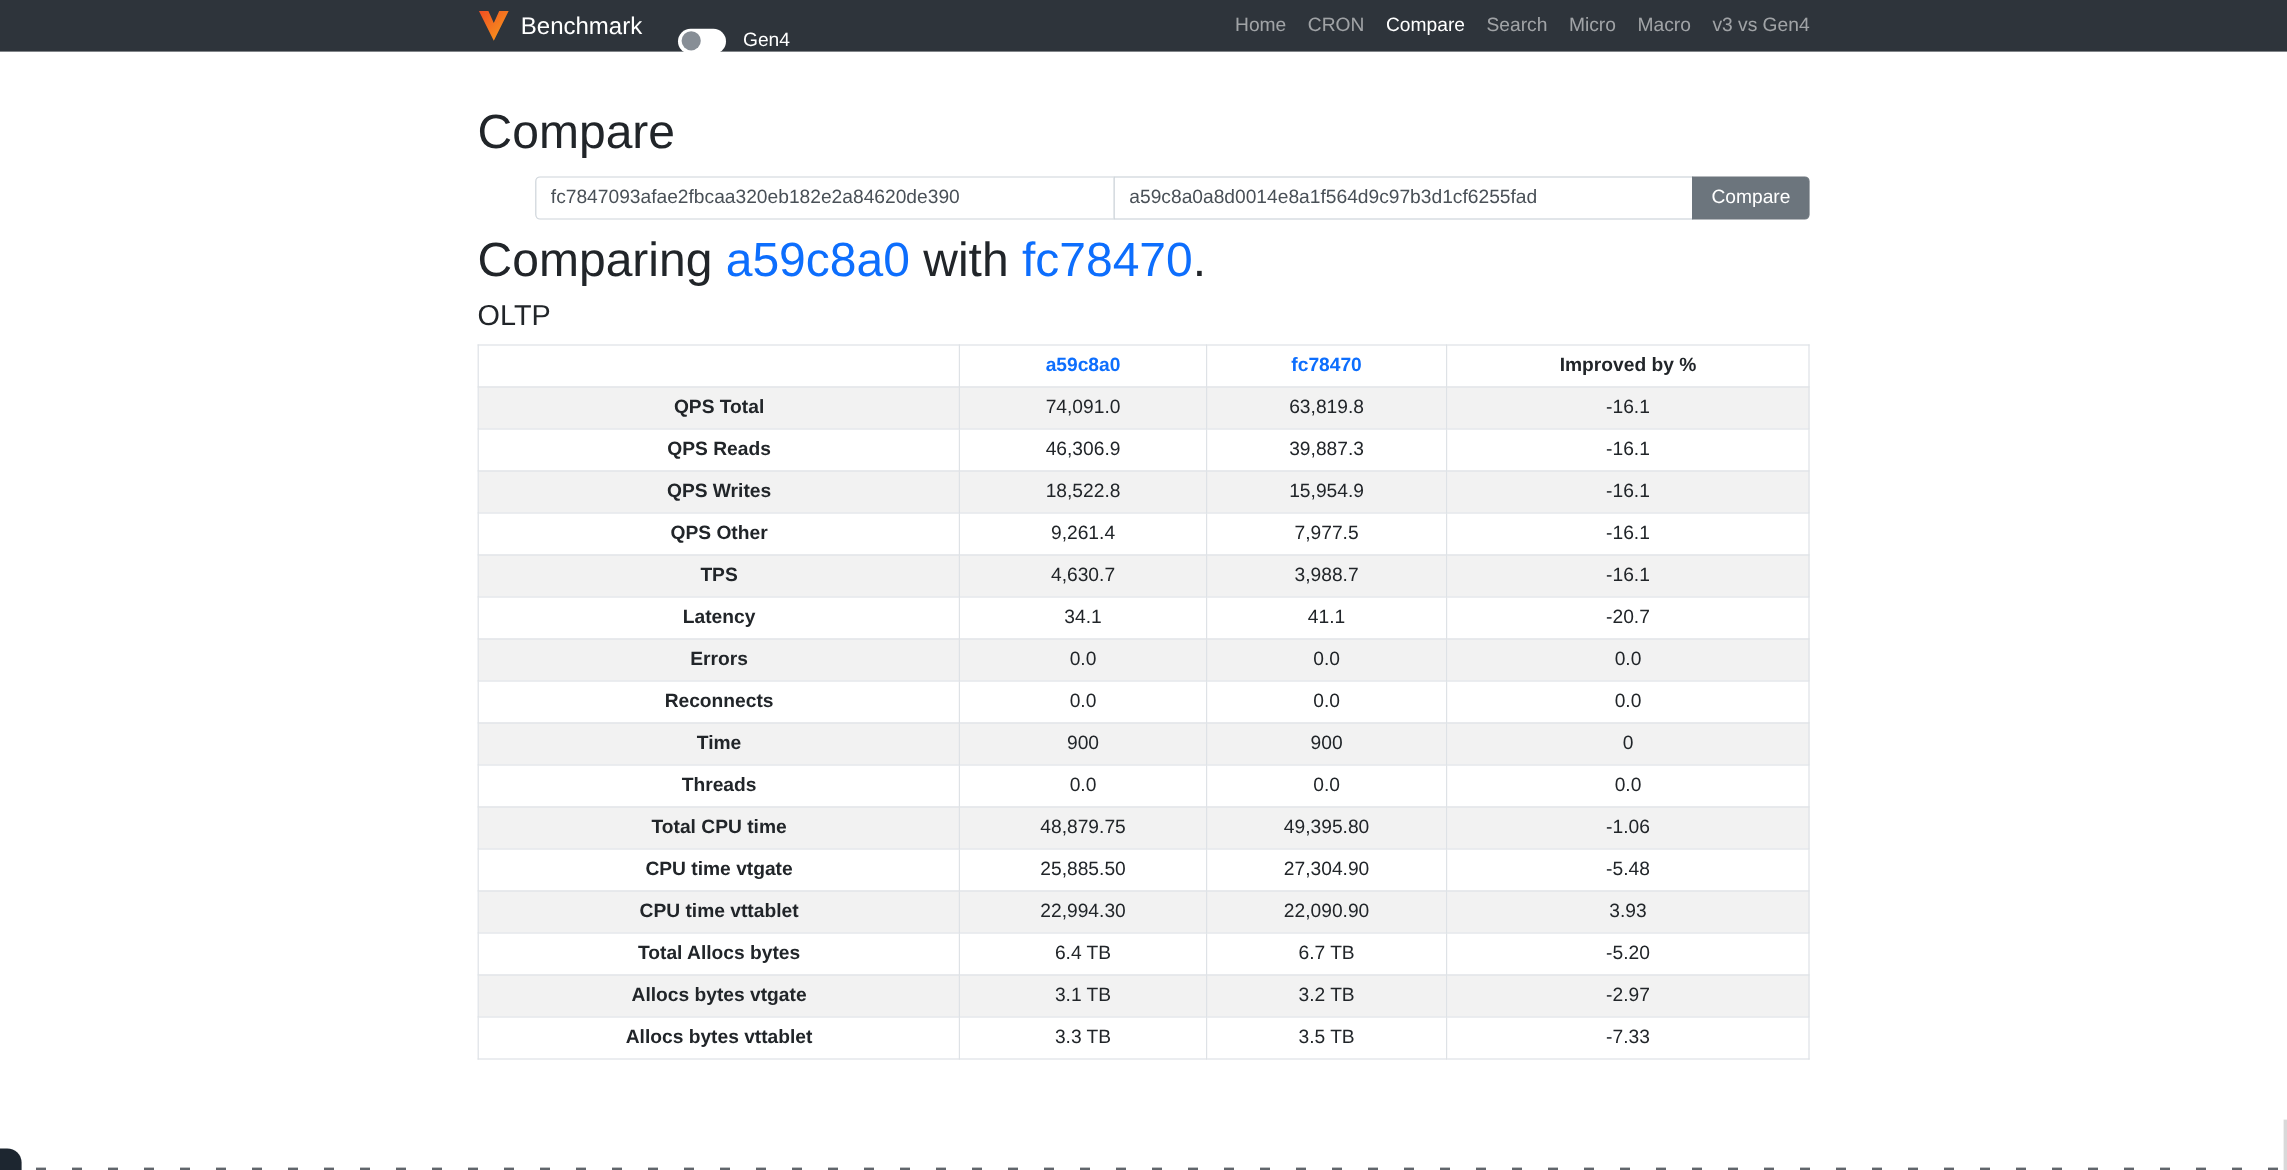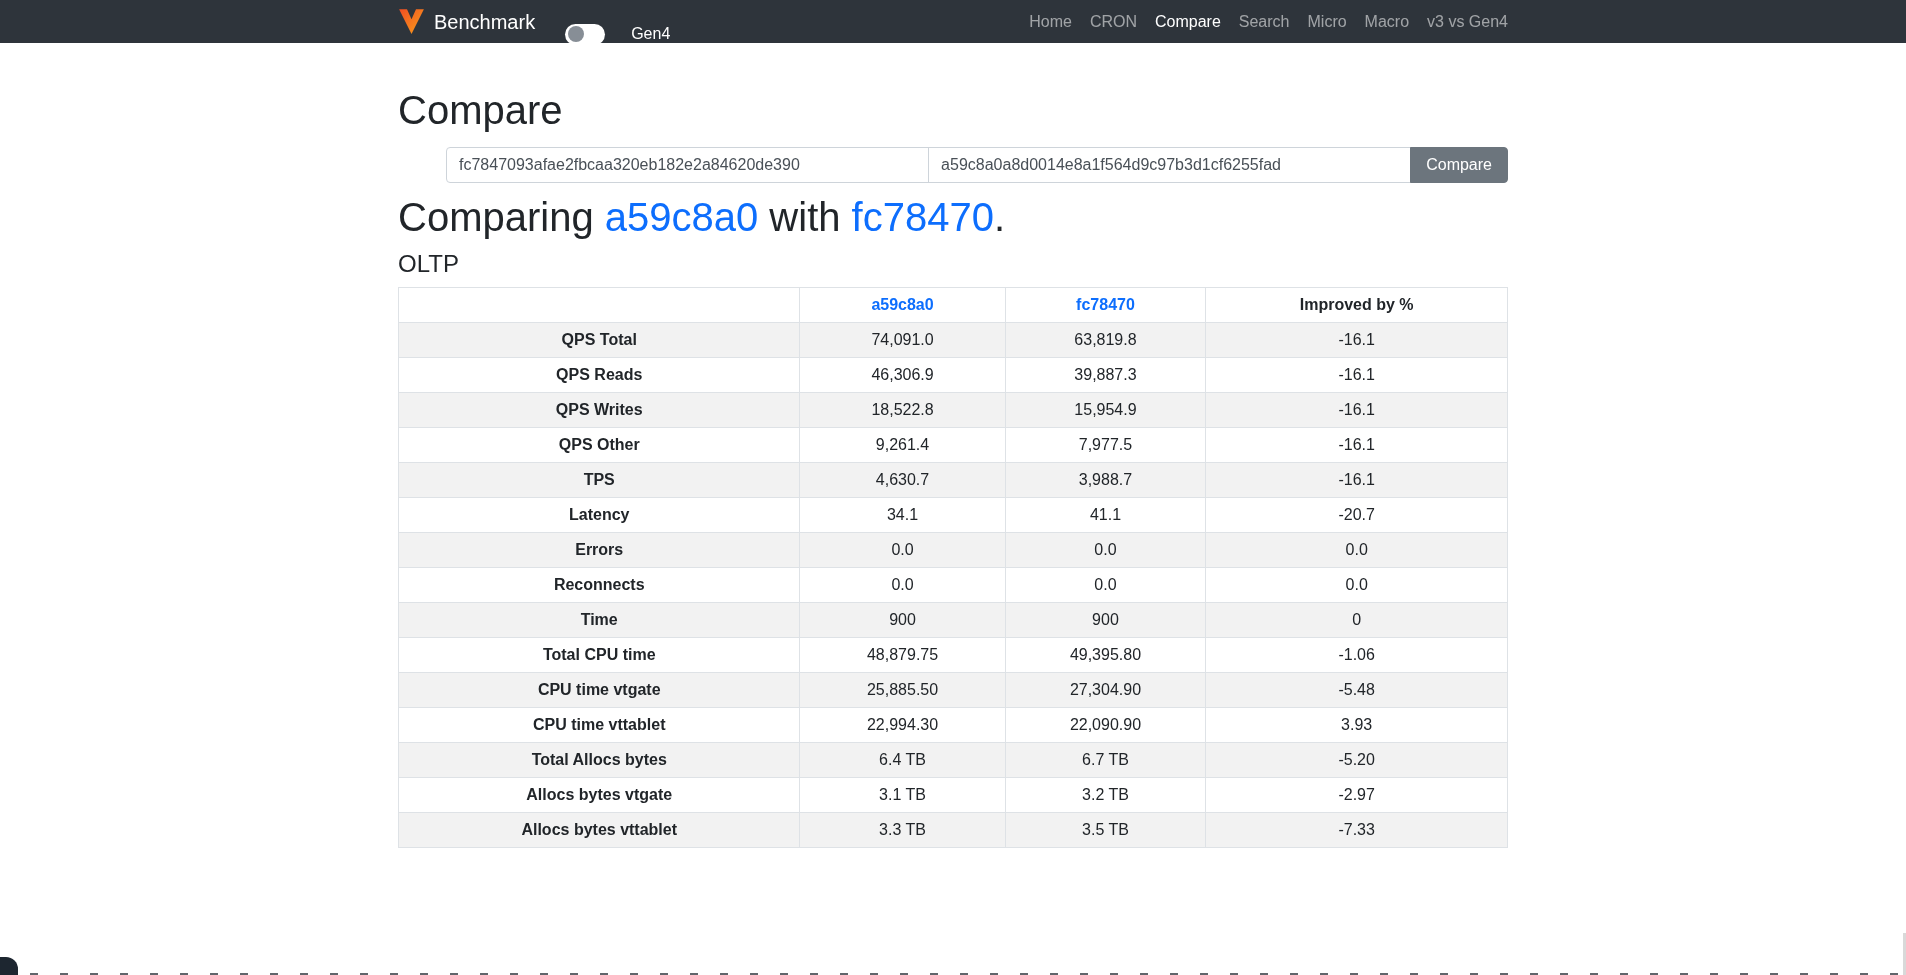--- a/index.html
+++ b/index.html
@@ -14,21 +14,21 @@
 
   
   .navbar { height: 43px; background: #2e343b; }
   .navbar-inner {
     width: 1110px; margin: 0 auto; height: 100%;
     display: flex; align-items: center;
   }
   .brand { display: flex; align-items: center; gap: 9px; cursor: pointer; }
   .logo-svg { width: 27px; height: 27px; display: block; }
   .brand-title { color: #fff; font-size: 20px; line-height: 1; }
-  .switch-wrap { display: flex; align-items: center; margin-left: 30px; gap: 26px; margin-top: 25px; }
+  .switch-wrap { display: flex; align-items: center; margin-left: 30px; gap: 14px; margin-top: 25px; }
   .switch {
     width: 40px; height: 21px; background: #ffffff;
     border-radius: 11px; position: relative; cursor: pointer;
   }
   .switch .knob {
     position: absolute; left: 3px; top: 2.5px; width: 16px; height: 16px;
     border-radius: 50%; background: #878e96;
   }
   .toggle-label { color: #fff; font-size: 16px; }
   .nav-links { margin-left: auto; display: flex; }
@@ -206,20 +206,26 @@
           <td>0.0</td>
           <td>0.0</td>
         </tr>
         <tr>
           <th>Time</th>
           <td>900</td>
           <td>900</td>
           <td>0</td>
         </tr>
         <tr>
+          <th>Threads</th>
+          <td>0.0</td>
+          <td>0.0</td>
+          <td>0.0</td>
+        </tr>
+        <tr>
           <th>Total CPU time</th>
           <td>48,879.75</td>
           <td>49,395.80</td>
           <td>-1.06</td>
         </tr>
         <tr>
           <th>CPU time vtgate</th>
           <td>25,885.50</td>
           <td>27,304.90</td>
           <td>-5.48</td>

